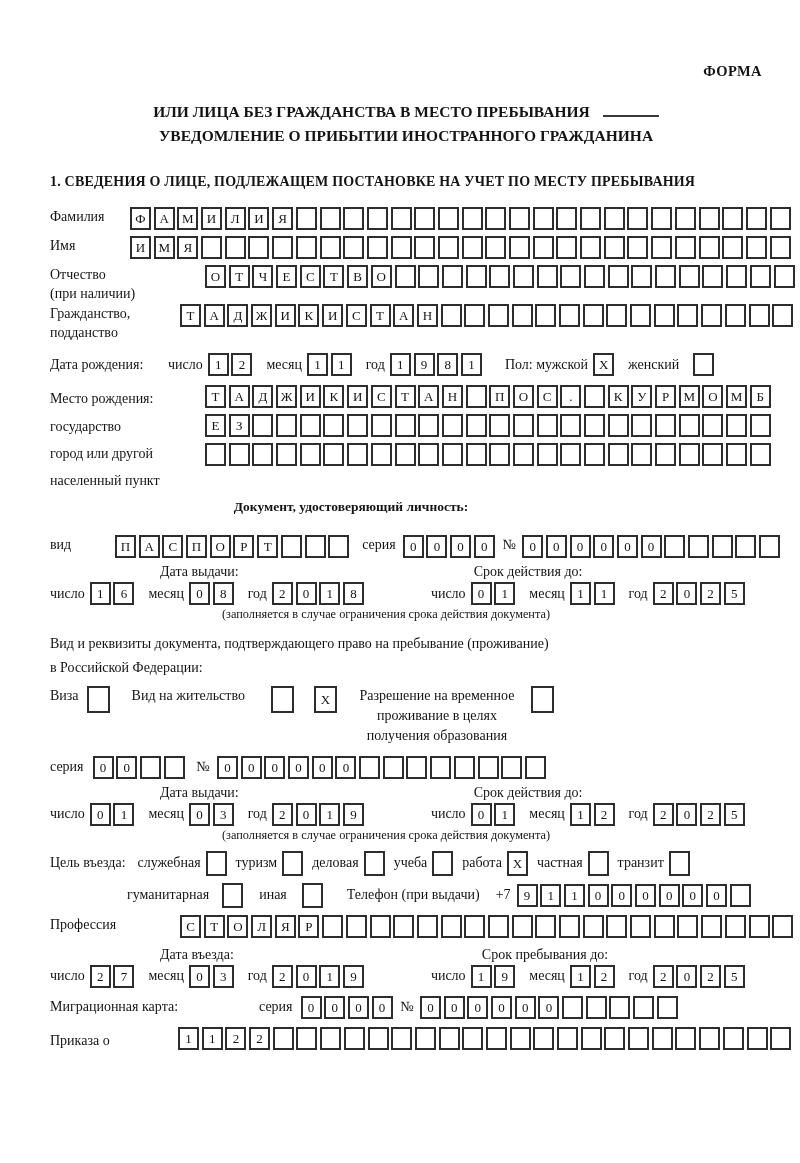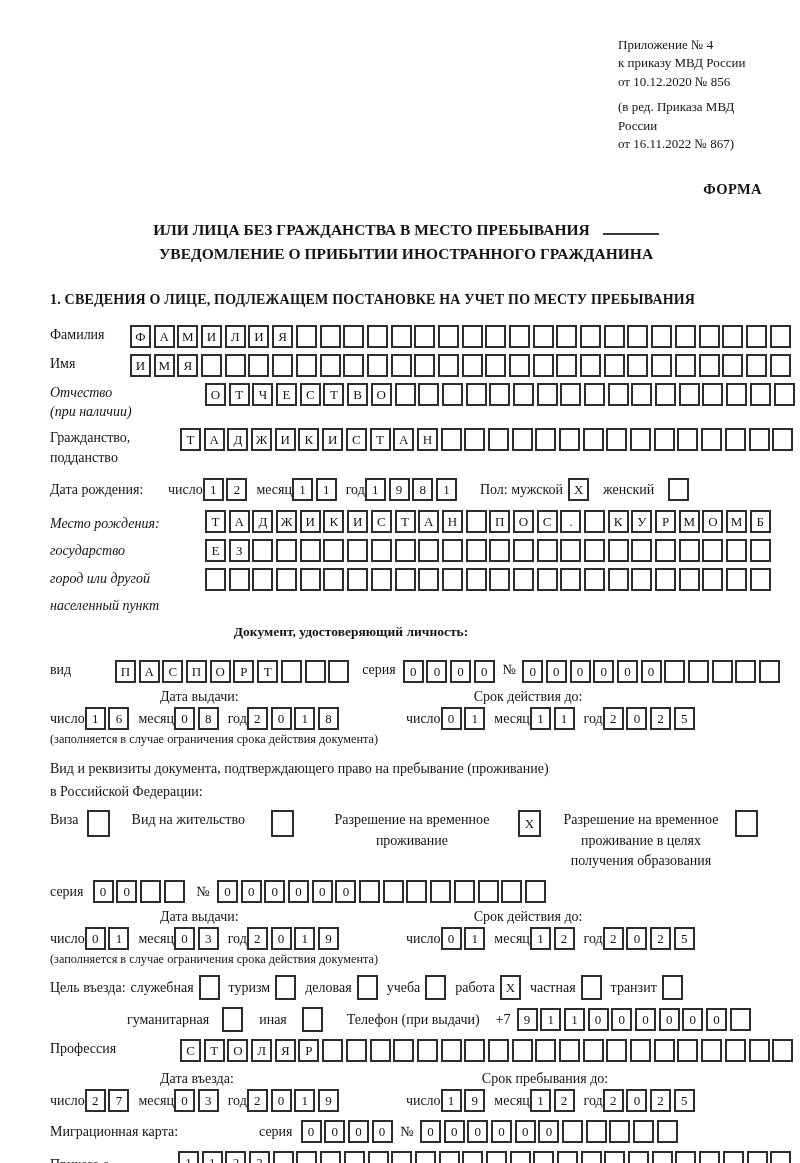--- a/index.html
+++ b/index.html
@@ -16,58 +16,50 @@
   .forma { text-align:right; font-weight:bold; font-size:14.5px; margin-top:27px; letter-spacing:.4px; }
 
   
   .title { text-align:center; font-weight:bold; font-size:15.5px; line-height:1.55; margin-top:20px; }
   .blank-line { display:inline-block; width:56px; border-bottom:2.5px solid #3a3a3a; margin-left:13px; }
   .sec-heading { font-weight:bold; font-size:14px; margin-top:26px; letter-spacing:.2px; }
 
   
   .frow { display:flex; align-items:flex-start; }
   .flabel { font-size:14px; line-height:1.38; flex-shrink:0; }
-  .w80  { width:80px; }  .w130 { width:130px; } .w155 { width:155px;font-style:italic; }
+  .w80  { width:80px; }  .w130 { width:130px; } .w155 { width:155px; }
   .w128 { width:128px; } .w195 { width:195px; } .w65  { width:65px; }
 
   .cells { display:flex; gap:2.7px; flex-wrap:nowrap; }
   .cell {
     flex:0 0 21px; width:21px; height:23px;
     border:2px solid #2d2d2d; background:#fff;
     display:flex; align-items:center; justify-content:center;
     font-size:13px; line-height:1;
   }
   .cbx .cell { flex-basis:23px; width:23px; height:27px; }
   .cbx2 .cell { flex-basis:21px; width:21px; height:25px; }
 
   .vrows { display:flex; flex-direction:column; gap:6px; }
 
-  .dategroup { display:flex; align-items:center; font-size:14px; }
+  .dategroup { display:flex; align-items:center; gap:5px; font-size:14px; }
   .dategroup .cells { margin-right:9px; }
   .datelabels { display:flex; font-size:14px; }
-  .footnote { font-size:12.3px; text-align:left; padding-right:40px; }
+  .footnote { font-size:12.3px; text-align:center; padding-right:40px; }
 
   .optlabel { font-size:14px; text-align:center; line-height:1.45; }
   .opt { display:flex; align-items:flex-start; gap:8px; }
 
   .purpose { display:flex; align-items:center; gap:5px; font-size:14px; }
 </style>
 </head>
 <body>
 
 <div class="page">
 
-  <div class="appendix">
-    <div>Приложение № 4</div>
-    <div>к приказу МВД России</div>
-    <div>от 10.12.2020 № 856</div>
-    <div class="gap"></div>
-    <div>(в ред. Приказа МВД России</div>
-    <div>от 16.11.2022 № 867)</div>
-  </div>
 
   <div class="forma">ФОРМА</div>
 
   <div class="title">
     <div><span>ИЛИ ЛИЦА БЕЗ ГРАЖДАНСТВА В МЕСТО ПРЕБЫВАНИЯ</span><span class="blank-line"></span></div>
     <div>УВЕДОМЛЕНИЕ О ПРИБЫТИИ ИНОСТРАННОГО ГРАЖДАНИНА</div>
   </div>
 
   <div class="sec-heading">1. СВЕДЕНИЯ О ЛИЦЕ, ПОДЛЕЖАЩЕМ ПОСТАНОВКЕ НА УЧЕТ ПО МЕСТУ ПРЕБЫВАНИЯ</div>
 
@@ -166,21 +158,21 @@
         <span class="cell"></span>
         <span class="cell"></span>
         <span class="cell"></span>
         <span class="cell"></span>
         <span class="cell"></span>
         <span class="cell"></span>
         <span class="cell"></span>
       </span>
   </div>
 
-  <div class="frow" style="margin-top:7px">
+  <div class="frow" style="">
     <span class="flabel w130">
       <span>Гражданство,</span><br>
       <span>подданство</span>
     </span>
     <span class="cells">
         <span class="cell">Т</span>
         <span class="cell">А</span>
         <span class="cell">Д</span>
         <span class="cell">Ж</span>
         <span class="cell">И</span>
@@ -425,21 +417,20 @@
           <span class="cell"></span>
         </span>
     </span>
     <span class="opt" style="margin-left:22px">
       <span class="optlabel">Вид на жительство</span>
       <span class="cells cbx" style="margin-left:18px">
           <span class="cell"></span>
         </span>
     </span>
     <span class="opt" style="margin-left:20px">
-      <span class="optlabel" style="width:196px">Разрешение на временное проживание</span>
       <span class="cells cbx">
           <span class="cell">X</span>
         </span>
     </span>
     <span class="opt" style="margin-left:14px">
       <span class="optlabel" style="width:172px">Разрешение на временное проживание в целях получения образования</span>
       <span class="cells cbx">
           <span class="cell"></span>
         </span>
     </span>
@@ -513,21 +504,21 @@
           <span class="cell">0</span>
           <span class="cell">2</span>
           <span class="cell">5</span>
         </span>
     </span>
   </div>
   <div class="footnote" style="margin-top:2px">(заполняется в случае ограничения срока действия документа)</div>
 
   <div class="frow" style="margin-top:8px; align-items:center">
     <span class="flabel">Цель въезда:</span>
-    <span class="purpose" style="margin-left:5px">
+    <span class="purpose" style="margin-left:12px">
       <span>служебная</span>
       <span class="cells cbx2">
           <span class="cell"></span>
         </span>
     </span>
     <span class="purpose" style="margin-left:9px">
       <span>туризм</span>
       <span class="cells cbx2">
           <span class="cell"></span>
         </span>

